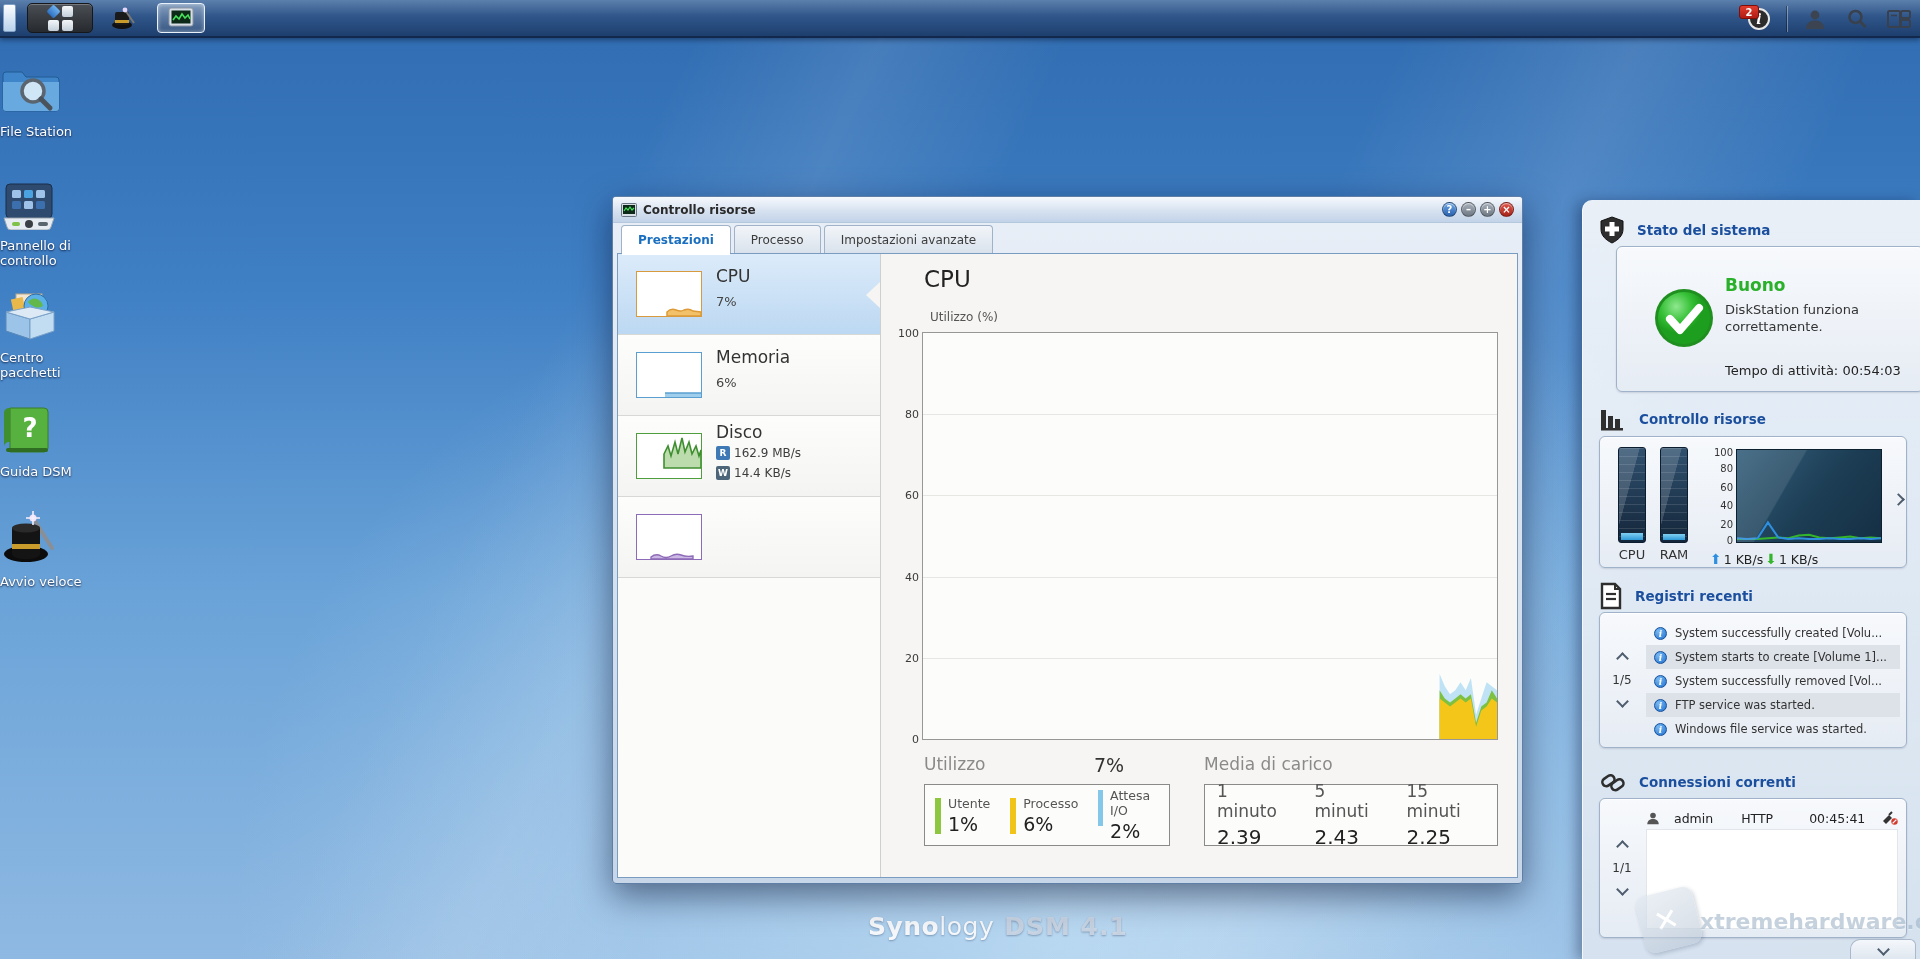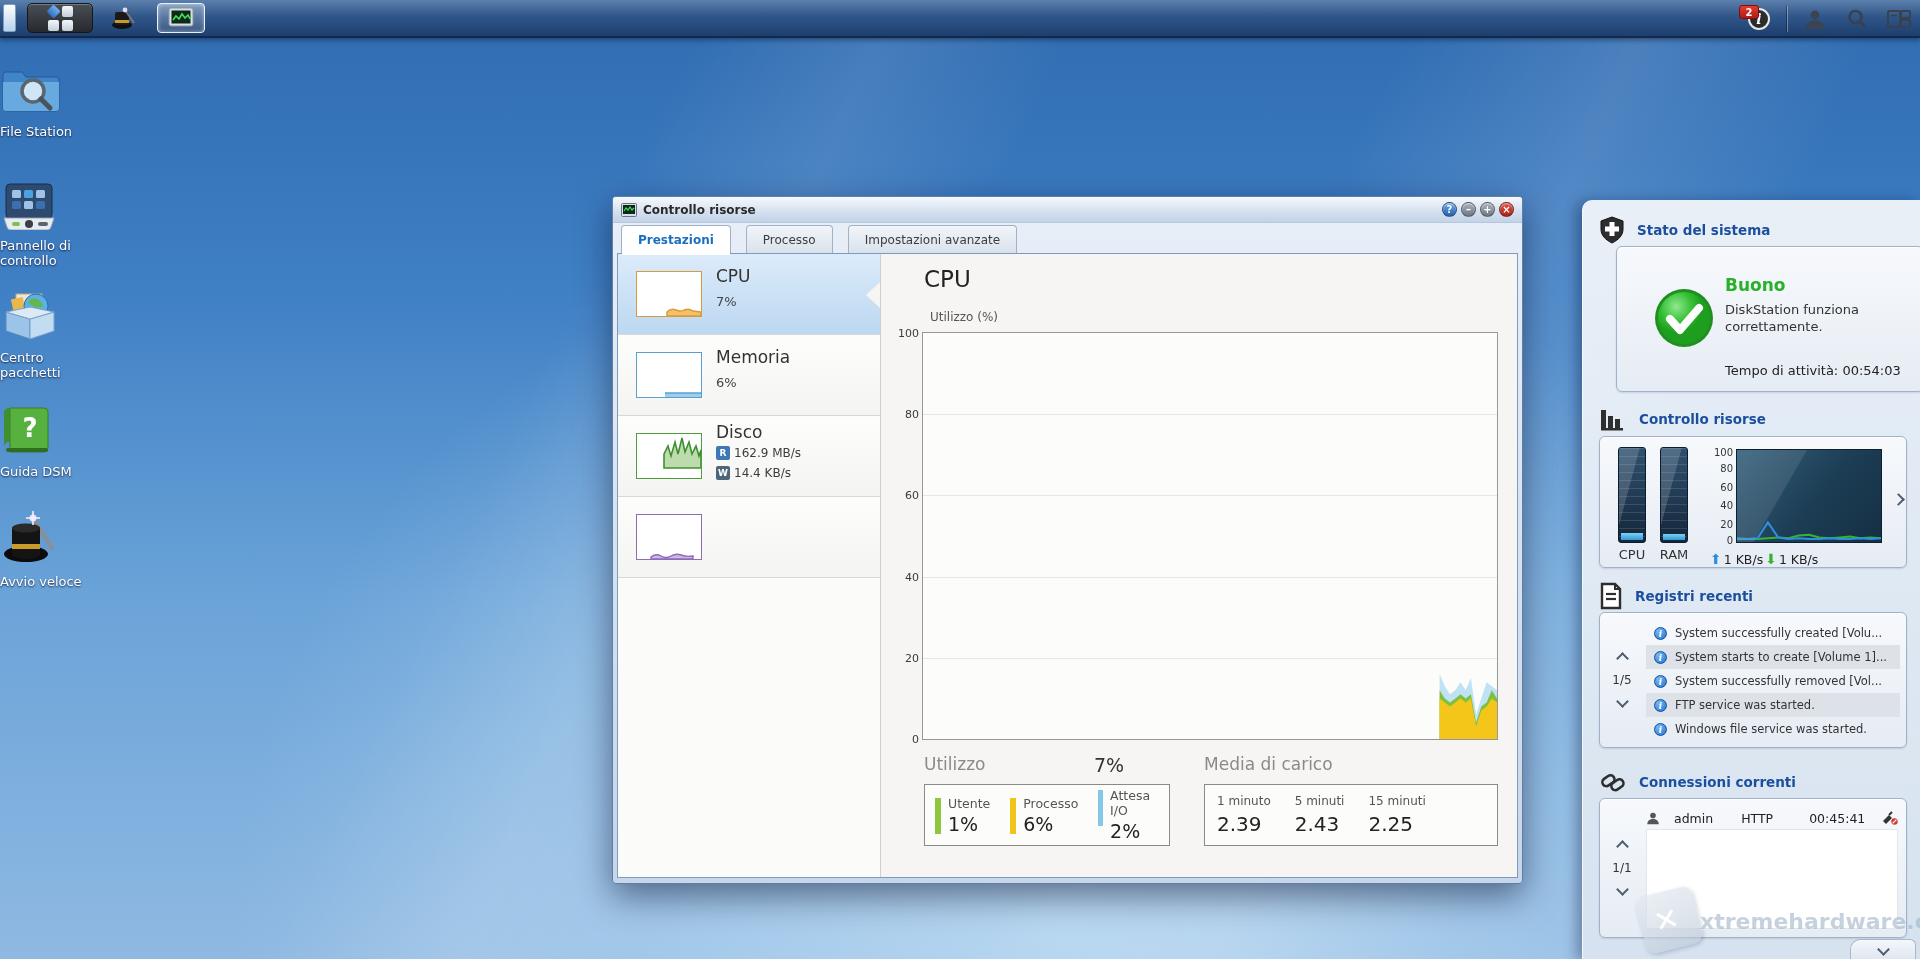--- a/index.html
+++ b/index.html
@@ -57,21 +57,21 @@
     background:linear-gradient(180deg,#f6f9fd,#d4e0ef 60%,#c2d3e8); border-radius:3px 3px 0 0;
     display:flex; align-items:center; padding:0 8px; border-bottom:1px solid #b5c7dd; }
   .wtitle { font-size:12px; font-weight:bold; color:#2a2a2a; margin-left:6px; }
   .winbtns { margin-left:auto; display:flex; gap:4px; }
   .wbtn { width:15px; height:15px; border-radius:50%; border:1px solid rgba(0,0,0,.35);
     color:#fff; font:bold 10px/13px "DejaVu Sans",sans-serif; text-align:center; cursor:pointer; padding:0;
     box-shadow:inset 0 1px 1px rgba(255,255,255,.6); }
   .wbtn.help { background:linear-gradient(180deg,#6aa6e8,#2b62ad); }
   .wbtn.min, .wbtn.max { background:linear-gradient(180deg,#a9b2bc,#6e7884); }
   .wbtn.close { background:linear-gradient(180deg,#e0574a,#a8241a); }
-  .tabs { position:absolute; left:8px; top:28px; height:28px; display:flex; gap:15px; z-index:2; }
+  .tabs { position:absolute; left:8px; top:28px; height:28px; display:flex; gap:3px; z-index:2; }
   .tab { height:28px; padding:0 16px; font-size:12px; color:#3c3c3c; display:flex; align-items:center;
     background:linear-gradient(180deg,#f2f5f9,#d9e2ec); border:1px solid #9fb2c8; border-bottom:none;
     border-radius:4px 4px 0 0; cursor:pointer; }
   .tab.active { background:#fff; color:#1a6fc0; font-weight:bold; position:relative; }
   .tab.active::after { content:""; position:absolute; left:0; right:0; bottom:-2px; height:3px; background:#fff; }
   .win-content { position:absolute; left:4px; right:4px; top:56px; bottom:5px;
     border:1px solid #7a9cc0; background:#f6f5f3; overflow:hidden; }
   .wlist { position:absolute; left:0; top:0; bottom:0; width:263px; background:#fbfbfa; border-right:1px solid #cfcfcd; }
   .litem { position:relative; height:81px; border-bottom:1px solid #d8d8d6; cursor:pointer; background:linear-gradient(180deg,#fdfdfc,#f4f4f2); }
   .litem.selected { background:linear-gradient(180deg,#dcebfa,#bcd8f2); }
@@ -100,21 +100,21 @@
   .cpu-svg { position:absolute; left:0; top:0; }
 
   .stat-h { position:absolute; font-size:17px; color:#8a8a88; }
   .stat-box { position:absolute; border:1px solid #8a8a88; background:#fcfcfb; display:flex; align-items:center; }
   .sb-col { display:flex; align-items:flex-start; gap:7px; padding:0 10px; }
   .chip { width:6px; height:36px; margin-top:2px; }
   .sb-lab { font-size:12.5px; color:#555; }
   .sb-val { font-size:19px; color:#222; margin-top:2px; }
   .usage-val { position:absolute; font-size:19px; color:#333; }
   .load-col { padding:0 12px; }
-  .load-lab { font-size:12px; color:#555; }
+  .load-lab { font-size:17px; color:#555; }
   .load-val { font-size:20px; color:#222; margin-top:4px; }
 
   
   .brand { position:absolute; left:868px; top:912px; font-size:25px; color:rgba(255,255,255,.92);
     text-shadow:0 1px 2px rgba(0,20,60,.3); letter-spacing:.5px; }
   .brand .b { font-weight:bold; }
   .brand .v { color:rgba(210,220,232,.85); margin-left:10px; font-weight:bold; letter-spacing:1px; }
 
   
   .panel { position:absolute; left:1582px; top:200px; width:338px; height:759px; z-index:30;
@@ -440,20 +440,23 @@
           </div>
           <div class="load-col">
             <div class="load-lab">15 minuti</div>
             <div class="load-val">2.25</div>
           </div>
         </div>
       </div>
     </div>
   </div>
 
+  <div class="brand">
+    <span class="b">Syno</span><span>logy</span><span class="v">DSM 4.1</span>
+  </div>
 
   <div class="panel">
 
     <div class="whead" style="top:16px;">
       <svg width="26" height="28" viewBox="0 0 26 28">
         <path d="M13 1 l11 4 v8 c0 7-5 11-11 14 C7 24 2 20 2 13 V5 z" fill="#2e2e2e" stroke="#111"></path>
         <rect x="10.5" y="6" width="5" height="14" fill="#fff"></rect>
         <rect x="6" y="10.5" width="14" height="5" fill="#fff"></rect>
       </svg>
       <span class="wh-t">Stato del sistema</span>

